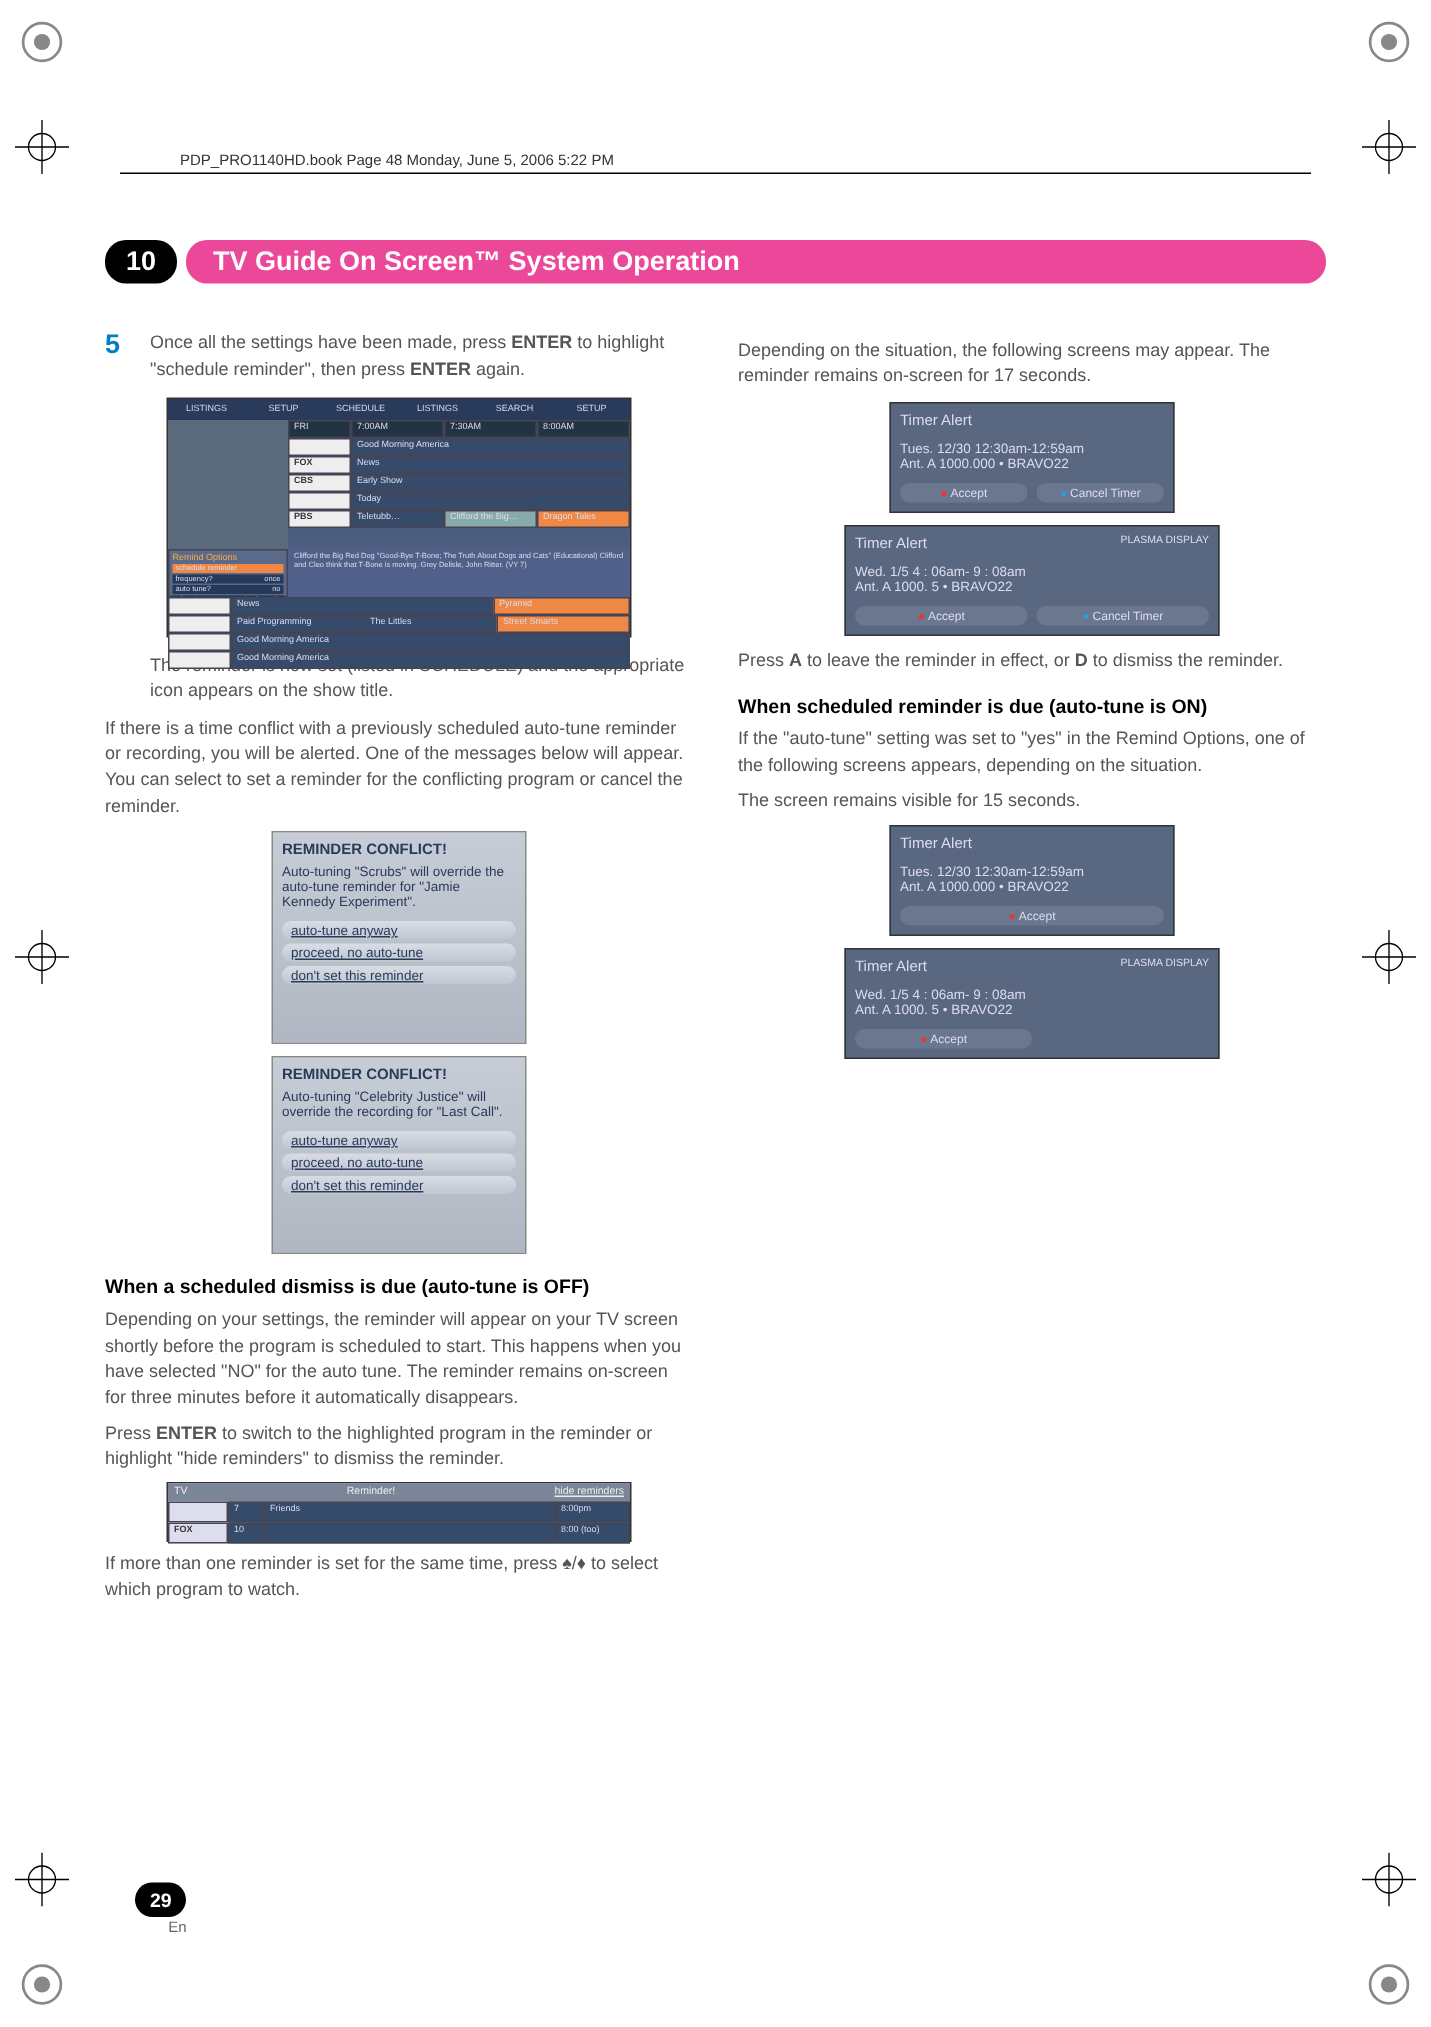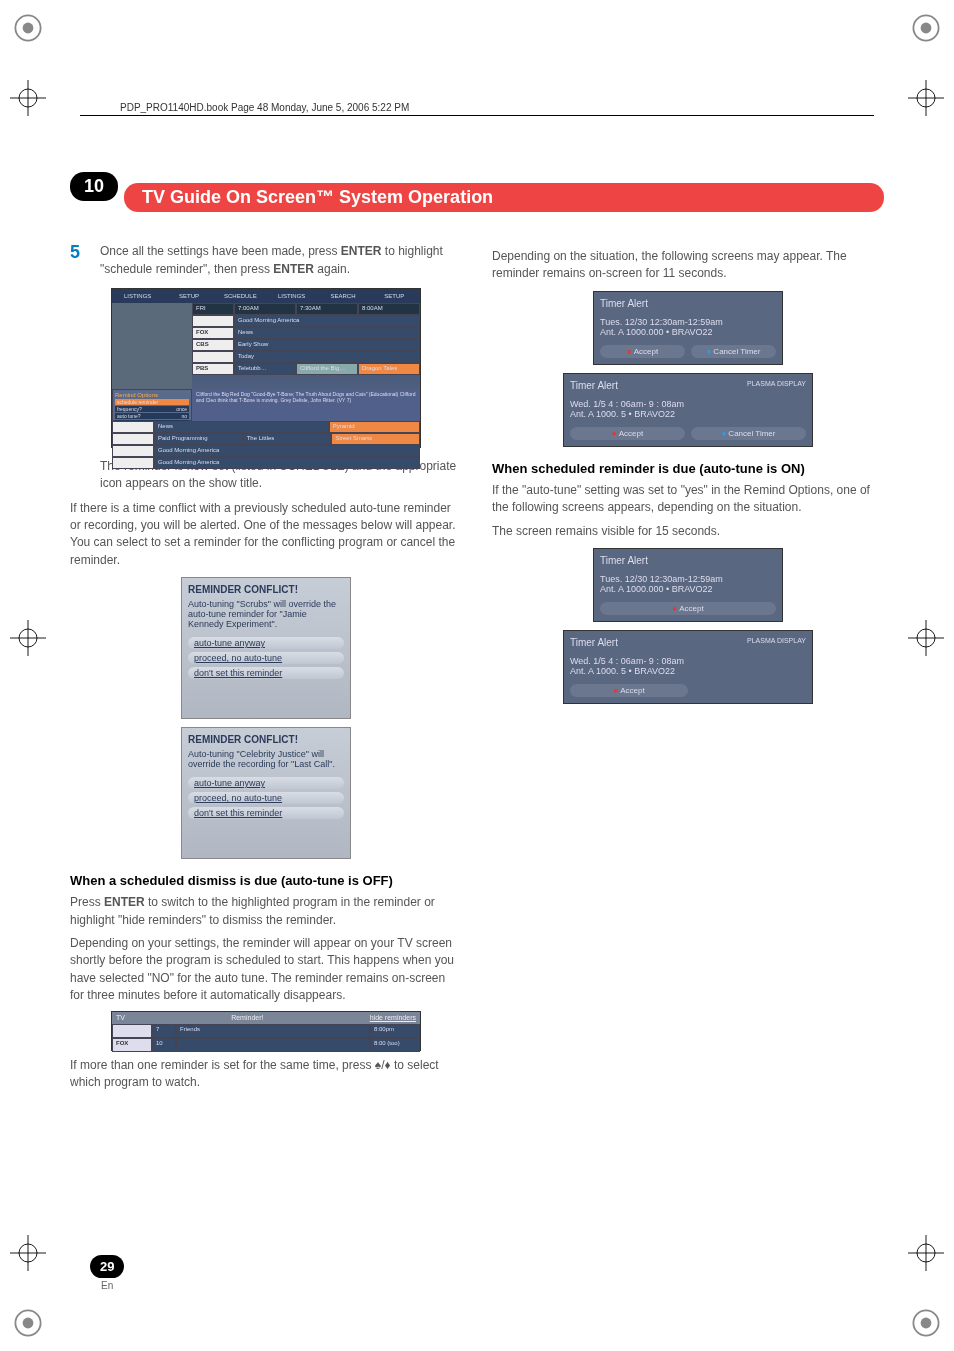--- a/index.html
+++ b/index.html
@@ -15,21 +15,21 @@
   .reg-mr { top: 620px; right: 10px; }
   .reg-bl { bottom: 80px; left: 10px; }
   .reg-br { bottom: 80px; right: 10px; }
   .reg-blf { bottom: 10px; left: 10px; }
   .reg-brf { bottom: 10px; right: 10px; }
   .corner-dot { fill: #888; }
   .header-line { position: absolute; top: 115px; left: 80px; right: 80px; height: 1px; background: #000; }
   .header-text { position: absolute; top: 102px; left: 120px; font-size: 10px; color: #333; }
   .chapter-bar { margin-top: 60px; display: flex; align-items: center; gap: 0; margin-bottom: 30px; }
   .chapter-num { background: #000; color: #fff; border-radius: 14px; padding: 4px 14px; font-size: 18px; font-weight: bold; margin-right: 6px; }
-  .chapter-title { background: #ef4444; color: #fff; border-radius: 14px; padding: 4px 18px; font-size: 18px; font-weight: bold; flex: 1; margin-top: 23px; }
+  .chapter-title { background: #ec4899; color: #fff; border-radius: 14px; padding: 4px 18px; font-size: 18px; font-weight: bold; flex: 1; }
   .columns { display: flex; gap: 30px; }
   .col { width: 50%; }
   .step-row { display: flex; gap: 14px; margin-bottom: 8px; }
   .step-num { color: #007ec8; font-size: 18px; font-weight: bold; width: 16px; flex-shrink: 0; }
   .step-body { font-size: 12px; line-height: 1.5; }
   .fig { background: linear-gradient(#3a4a6a, #5a6a8a); border: 1px solid #333; margin: 10px auto; color: #dde; font-size: 8px; position: relative; }
   .fig-guide { width: 310px; height: 160px; }
   .fig-guide .tabs { display: flex; height: 14px; background: #2a3a5a; }
   .fig-guide .tabs span { flex: 1; text-align: center; font-size: 6px; line-height: 14px; color: #cde; }
   .fig-guide .mainrow { display: flex; height: 86px; }
@@ -58,21 +58,21 @@
   .timer-box .tt { font-size: 10px; margin-bottom: 8px; }
   .timer-box .btns { display: flex; gap: 6px; margin-top: 8px; }
   .timer-box .btn { flex: 1; background: #6a778f; border-radius: 9px; padding: 2px 4px; text-align: center; font-size: 8px; }
   .timer-box .btn::before { content: "●"; margin-right: 2px; }
   .timer-box .btn.a::before { color: #e33; }
   .timer-box .btn.d::before { color: #39d; }
   .timer-wide { width: 250px; }
   .timer-wide .hdr { display: flex; justify-content: space-between; }
   .page-num { position: absolute; bottom: 60px; left: 90px; }
   .page-badge { background: #000; color: #fff; border-radius: 12px; padding: 4px 10px; font-weight: bold; font-size: 13px; display: inline-block; }
-  .page-lang { font-size: 10px; color: #666; margin-top: 2px; text-align: center; }
+  .page-lang { font-size: 10px; color: #666; margin-top: 2px; text-align: right; }
   .hl { color: #d6a040; }
 </style>
 </head>
 <body>
 
 <div class="page">
 
   <div class="reg-mark reg-tlf"><svg viewBox="0 0 40 40">
         <circle cx="20" cy="20" r="14" fill="none" stroke="#888" stroke-width="2"></circle>
         <circle cx="20" cy="20" r="6" class="corner-dot"></circle>
@@ -239,22 +239,22 @@
       <div class="conflict-box">
         <div class="title">REMINDER CONFLICT!</div>
         <div style="margin:4px 0 8px">Auto-tuning "Celebrity Justice" will override the recording for "Last Call".</div>
         <div class="opt">auto-tune anyway</div>
         <div class="opt">proceed, no auto-tune</div>
         <div class="opt">don't set this reminder</div>
         <div style="height:30px"></div>
       </div>
 
       <div class="subhead">When a scheduled dismiss is due (auto-tune is OFF)</div>
+      <div class="para">Depending on your settings, the reminder will appear on your TV screen shortly before the program is scheduled to start. This happens when you have selected "NO" for the auto tune. The reminder remains on-screen for three minutes before it automatically disappears.</div>
       <div class="para">Press <b>ENTER</b> to switch to the highlighted program in the reminder or highlight "hide reminders" to dismiss the reminder.</div>
-      <div class="para">Depending on your settings, the reminder will appear on your TV screen shortly before the program is scheduled to start. This happens when you have selected "NO" for the auto tune. The reminder remains on-screen for three minutes before it automatically disappears.</div>
 
       <div class="reminder-bar">
         <div class="top"><span style="float:left;margin-left:4px">TV</span><span>Reminder!</span><span style="float:right;margin-right:4px;text-decoration:underline">hide reminders</span></div>
         <div class="rrow">
             <div class="rcell" style="width:40px;background:#dde;color:#333"></div>
             <div class="rcell" style="width:24px">7</div>
             <div class="rcell" style="flex:1">Friends</div>
             <div class="rcell" style="width:50px">8:00pm</div>
           </div>
         <div class="rrow">
@@ -262,21 +262,21 @@
             <div class="rcell" style="width:24px">10</div>
             <div class="rcell" style="flex:1"></div>
             <div class="rcell" style="width:50px">8:00 (too)</div>
           </div>
       </div>
 
       <div class="para">If more than one reminder is set for the same time, press ♠/♦ to select which program to watch.</div>
     </div>
 
     <div class="col">
-      <div class="para">Depending on the situation, the following screens may appear. The reminder remains on-screen for 11 seconds.</div>
+      <div class="para">Depending on the situation, the following screens may appear. The reminder remains on-screen for 17 seconds.</div>
 
       <div class="timer-box">
         <div class="tt">Timer  Alert</div>
         <div>Tues. 12/30 12:30am-12:59am</div>
         <div>Ant. A 1000.000 • BRAVO22</div>
         <div class="btns">
             <div class="btn a">Accept</div>
             <div class="btn d">Cancel Timer</div>
           </div>
       </div>
@@ -286,20 +286,21 @@
             <span style="font-size:7px">PLASMA DISPLAY</span>
           </div>
         <div>Wed.  1/5    4 : 06am-  9 : 08am</div>
         <div>Ant. A  1000. 5   • BRAVO22</div>
         <div class="btns">
             <div class="btn a">Accept</div>
             <div class="btn d">Cancel Timer</div>
           </div>
       </div>
 
+      <div class="para">Press <b>A</b> to leave the reminder in effect, or <b>D</b> to dismiss the reminder.</div>
 
       <div class="subhead">When scheduled reminder is due (auto-tune is ON)</div>
       <div class="para">If the "auto-tune" setting was set to "yes" in the Remind Options, one of the following screens appears, depending on the situation.</div>
       <div class="para">The screen remains visible for 15 seconds.</div>
 
       <div class="timer-box">
         <div class="tt">Timer  Alert</div>
         <div>Tues. 12/30 12:30am-12:59am</div>
         <div>Ant. A 1000.000 • BRAVO22</div>
         <div class="btns">

